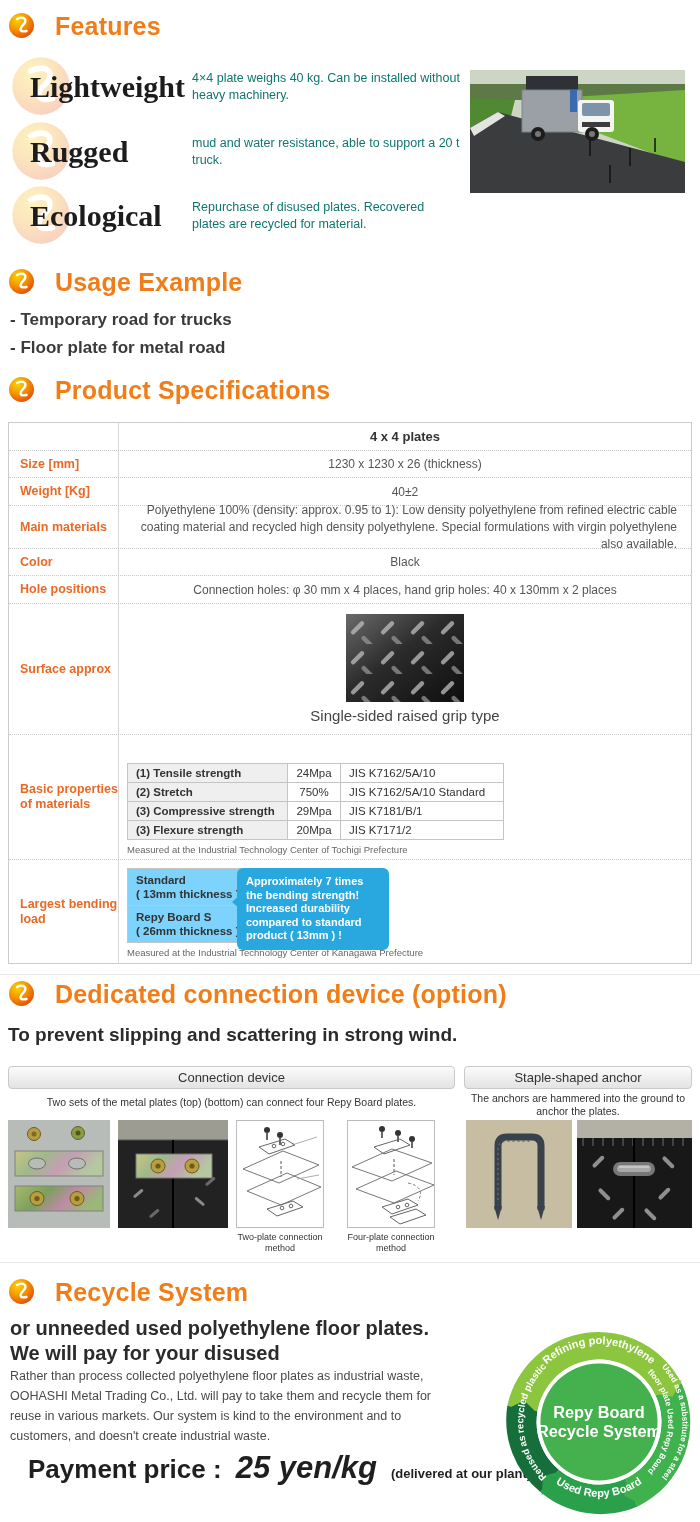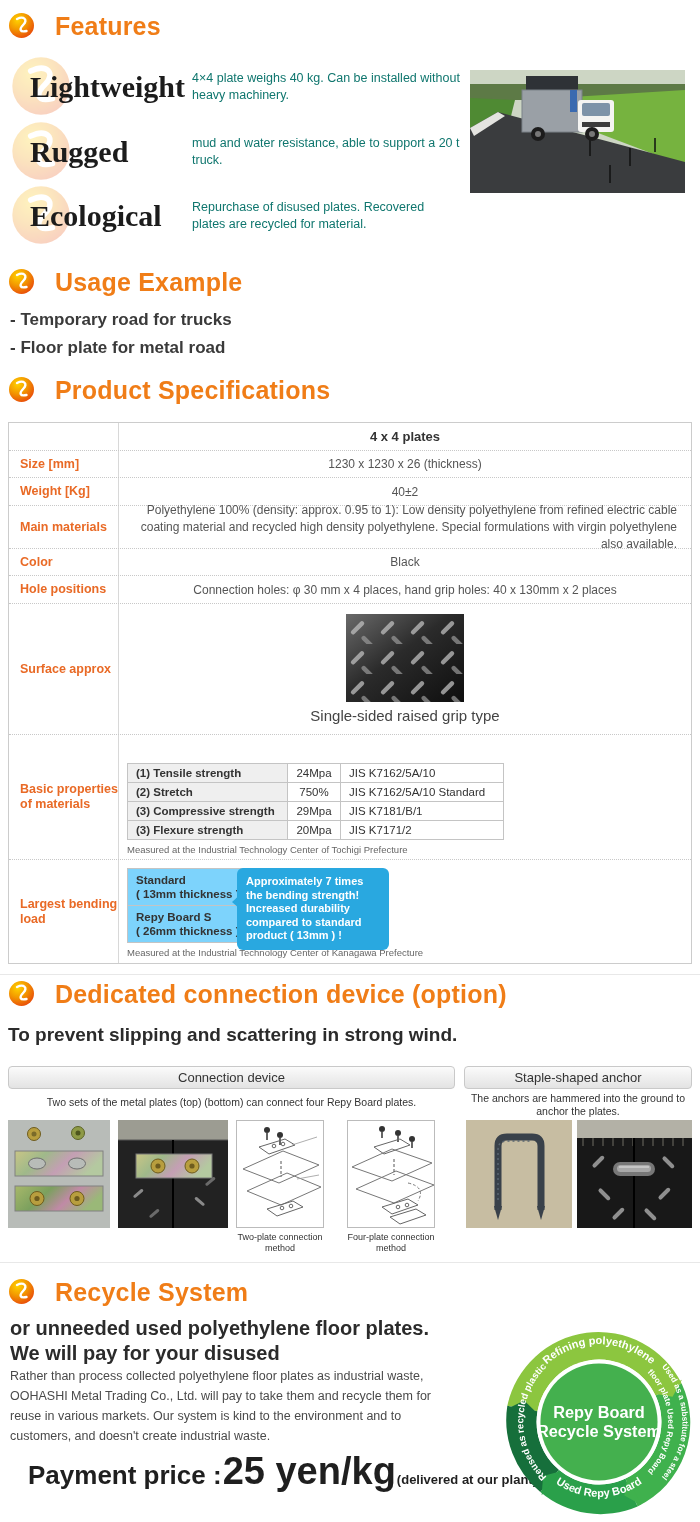--- a/index.html
+++ b/index.html
@@ -68,24 +68,24 @@
          justify-content:center; font-size:13px; color:#333; }
   .conn-cap { position:absolute; font-size:10.5px; color:#333; text-align:center; line-height:13px; }
   .diag-cap { position:absolute; font-size:9px; line-height:11px; color:#333; text-align:center; }
   .tile { position:absolute; top:1120px; }
 
   
   .rec-heading { position:absolute; left:10px; top:1316px; font-size:20px; font-weight:bold;
                  color:#2b2b2b; line-height:25px; }
   .rec-para { position:absolute; left:10px; top:1366px; width:452px; font-size:12.5px;
               line-height:20px; color:#4a4a4a; }
-  .payment { position:absolute; left:28px; top:1450px; display:flex; align-items:baseline; gap:1px;
+  .payment { position:absolute; left:28px; top:1450px; display:flex; align-items:baseline; gap:14px;
              color:#1f1f1f; }
   .payment .pl { font-size:26px; font-weight:600; }
-  .payment .pv { font-size:38px; font-weight:bold; }
+  .payment .pv { font-size:31px; font-weight:bold;font-style:italic; }
   .payment .pn { font-size:13px; font-weight:bold; }
 
   .divline { position:absolute; left:0; width:700px; height:1px; background:#e8e8e8; }
 </style>
 </head>
 <body>
 
 <div id="page">
 
   <div class="sec-h" style="left:8px; top:12px;">

